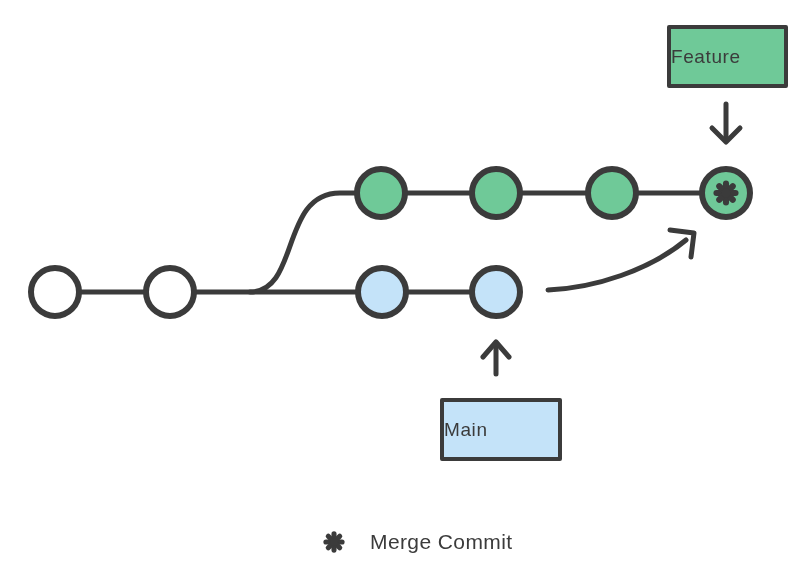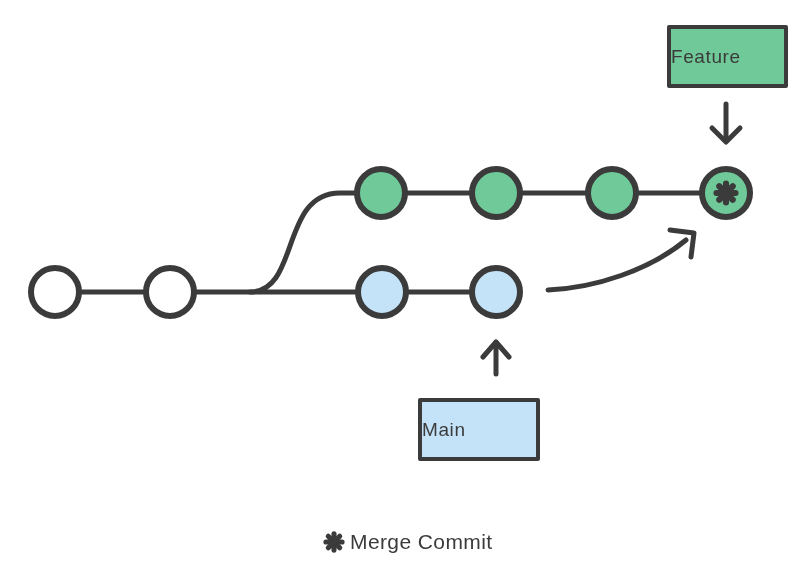--- a/index.html
+++ b/index.html
@@ -52,30 +52,30 @@
     justify-content: flex-start;
     color: var(--outline-dark);
     font-size: 19px;
     letter-spacing: 0.6px;
   }
   .label-box.feature {
     left: 667px; top: 25px; width: 121px; height: 63px;
     background: var(--feature-green);
   }
   .label-box.main {
-    left: 418px; top: 398px; width: 122px; height: 63px;
+    left: 440px; top: 398px; width: 122px; height: 63px;
     background: var(--main-blue);
   }
 
   .legend {
     position: absolute;
     left: 323px; top: 530px;
     display: flex;
     align-items: center;
-    gap: 5px;
+    gap: 25px;
     color: var(--outline-dark);
     font-size: 21px;
     letter-spacing: 0.4px;
   }
   .legend .legend-icon { display: block; }
 </style>
 </head>
 <body>
 
 <div class="canvas">

